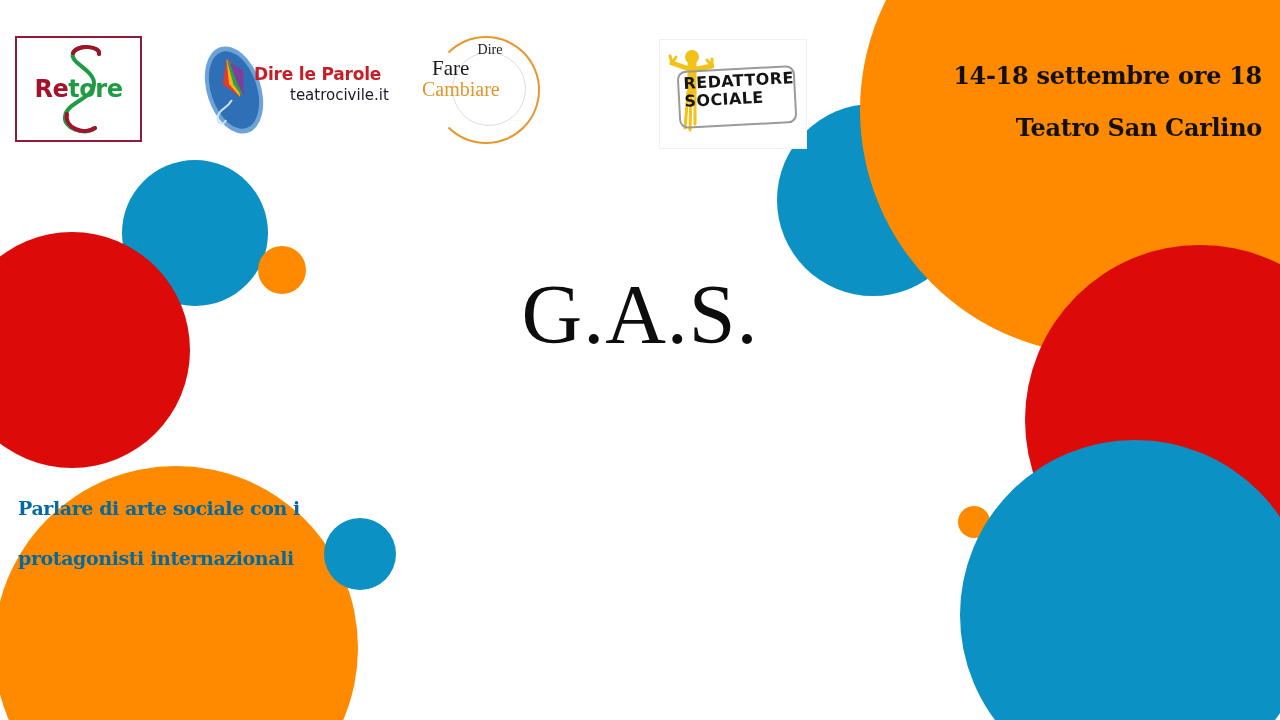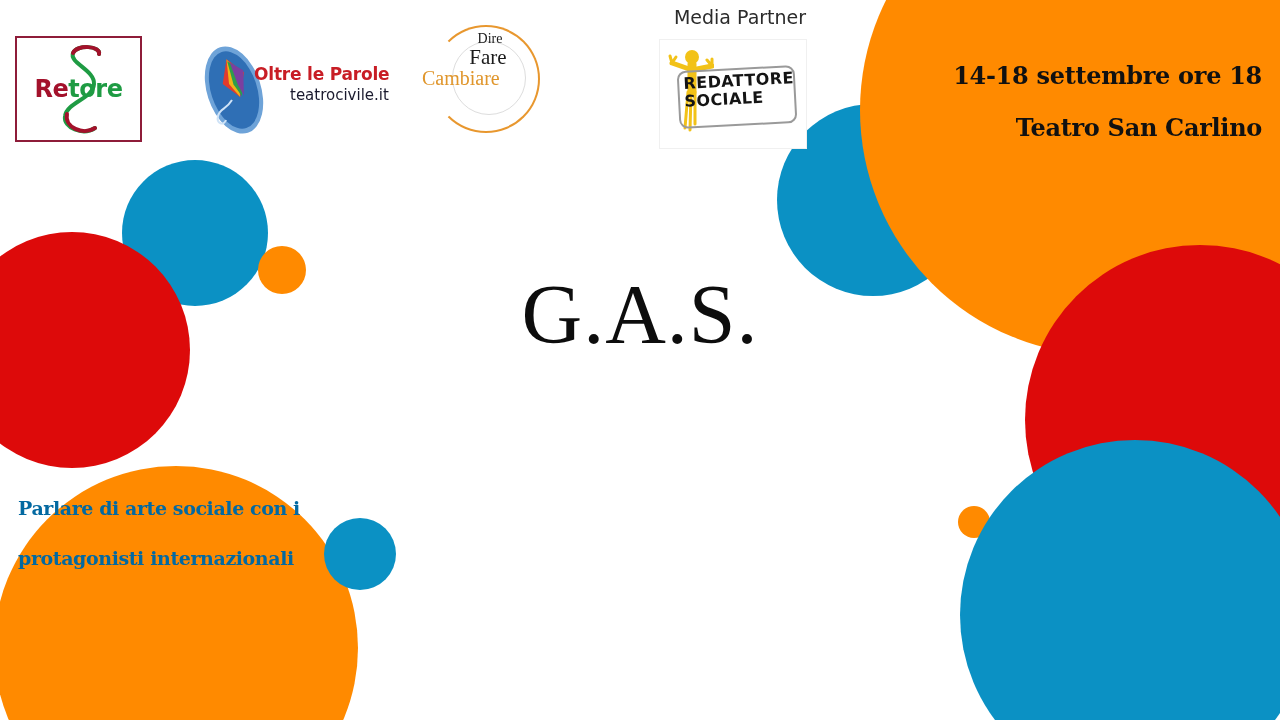--- a/index.html
+++ b/index.html
@@ -104,21 +104,21 @@
     top: 44px;
     font-family: "DejaVu Sans", sans-serif;
     font-size: 15px;
     color: #1a1a2e;
     white-space: nowrap;
   }
 
   
   #logo-dfc {
     left: 426px;
-    top: 19px;
+    top: 30px;
     width: 118px;
     height: 118px;
   }
   #logo-dfc .ring {
     position: absolute;
     left: 6px;
     top: 6px;
     width: 104px;
     height: 104px;
     border: 2px solid #e8972e;
@@ -141,21 +141,21 @@
     text-align: center;
     font-family: "Liberation Serif", serif;
     font-size: 14px;
     color: #1b1b1b;
     padding-left: 10px;
   }
   #logo-dfc .dfc-fare {
     position: absolute;
     left: 0; right: 0;
     top: 26px;
-    text-align: center;
+    text-align: left;
     font-family: "Liberation Serif", serif;
     font-size: 21px;
     color: #1b1b1b;
     padding-left: 6px;
   }
   #logo-dfc .dfc-cambiare {
     position: absolute;
     left: -4px; right: 0;
     top: 48px;
     text-align: left;
@@ -318,34 +318,33 @@
         <ellipse cx="38" cy="48" rx="27" ry="45" fill="#6ea3d8" transform="rotate(-18 38 48)"></ellipse>
         <ellipse cx="38" cy="48" rx="23" ry="40" fill="#2f6fb5" transform="rotate(-18 38 48)"></ellipse>
         <g transform="rotate(-20 38 38)">
           <polygon points="38,16 26,38 38,56 50,34" fill="#e23b2e"></polygon>
           <polygon points="38,16 32,40 38,56 44,32" fill="#f2b417"></polygon>
           <polygon points="38,18 36,42 40,56 48,30" fill="#2e9e4a"></polygon>
           <polygon points="40,20 40,44 42,56 50,32" fill="#7b3fa0"></polygon>
         </g>
         <path d="M36 58 C30 68, 24 66, 22 74 C20 82, 28 84, 30 78" fill="none" stroke="#cfe3f7" stroke-width="2"></path>
       </svg>
-      <div class="olp-title">Oltre le Parole</div>
+      <div class="olp-title">Dire le Parole</div>
       <div class="olp-sub">teatrocivile.it</div>
     </div>
 
     <div class="logo" id="logo-dfc">
       <div class="ring"></div>
       <div class="ring2"></div>
       <div class="dfc-dire">Dire</div>
       <div class="dfc-fare">Fare</div>
       <div class="dfc-cambiare">Cambiare</div>
     </div>
 
     <div class="logo" id="media-partner">
-      <div class="mp-label">Media Partner</div>
       <div class="mp-card">
         <svg class="rs-figure" viewBox="0 0 46 88">
           <circle cx="24" cy="13" r="7" fill="#f2c218"></circle>
           <path d="M24 20 L24 48" stroke="#f2c218" stroke-width="9" stroke-linecap="round"></path>
           <path d="M24 26 L4 19" stroke="#f2c218" stroke-width="5" stroke-linecap="round"></path>
           <path d="M24 26 L44 22" stroke="#f2c218" stroke-width="5" stroke-linecap="round"></path>
           <path d="M4 19 L2 12 M4 19 L8 13" stroke="#f2c218" stroke-width="3" stroke-linecap="round"></path>
           <path d="M44 22 L44 15 M44 22 L39 16" stroke="#f2c218" stroke-width="3" stroke-linecap="round"></path>
           <path d="M20 48 L17 84 M27 48 L27 80 M23 50 L22 86" stroke="#f2c218" stroke-width="3" stroke-linecap="round"></path>
         </svg>

